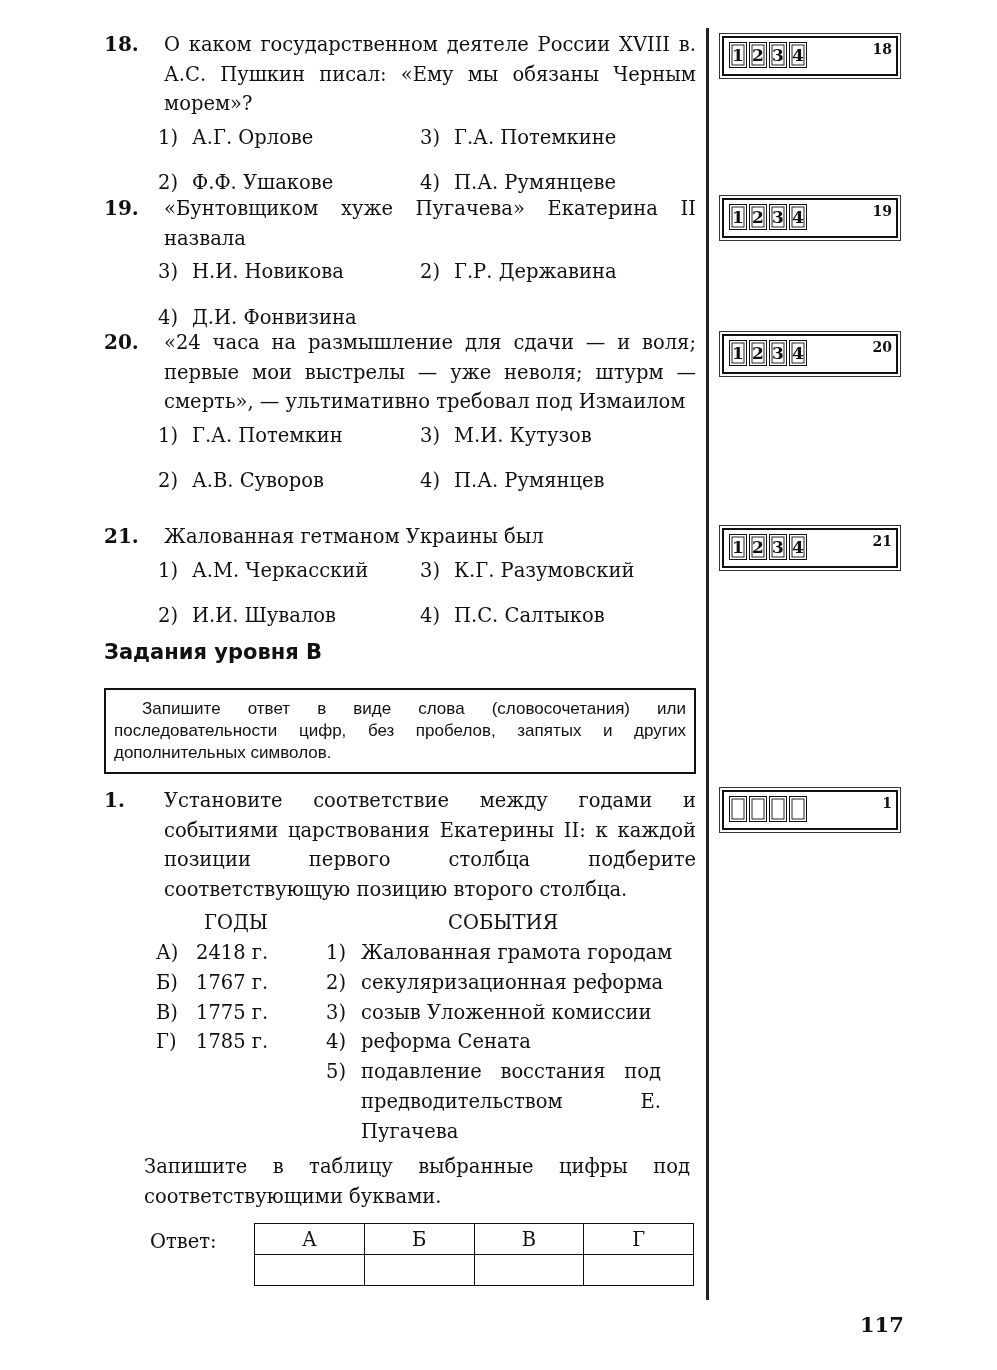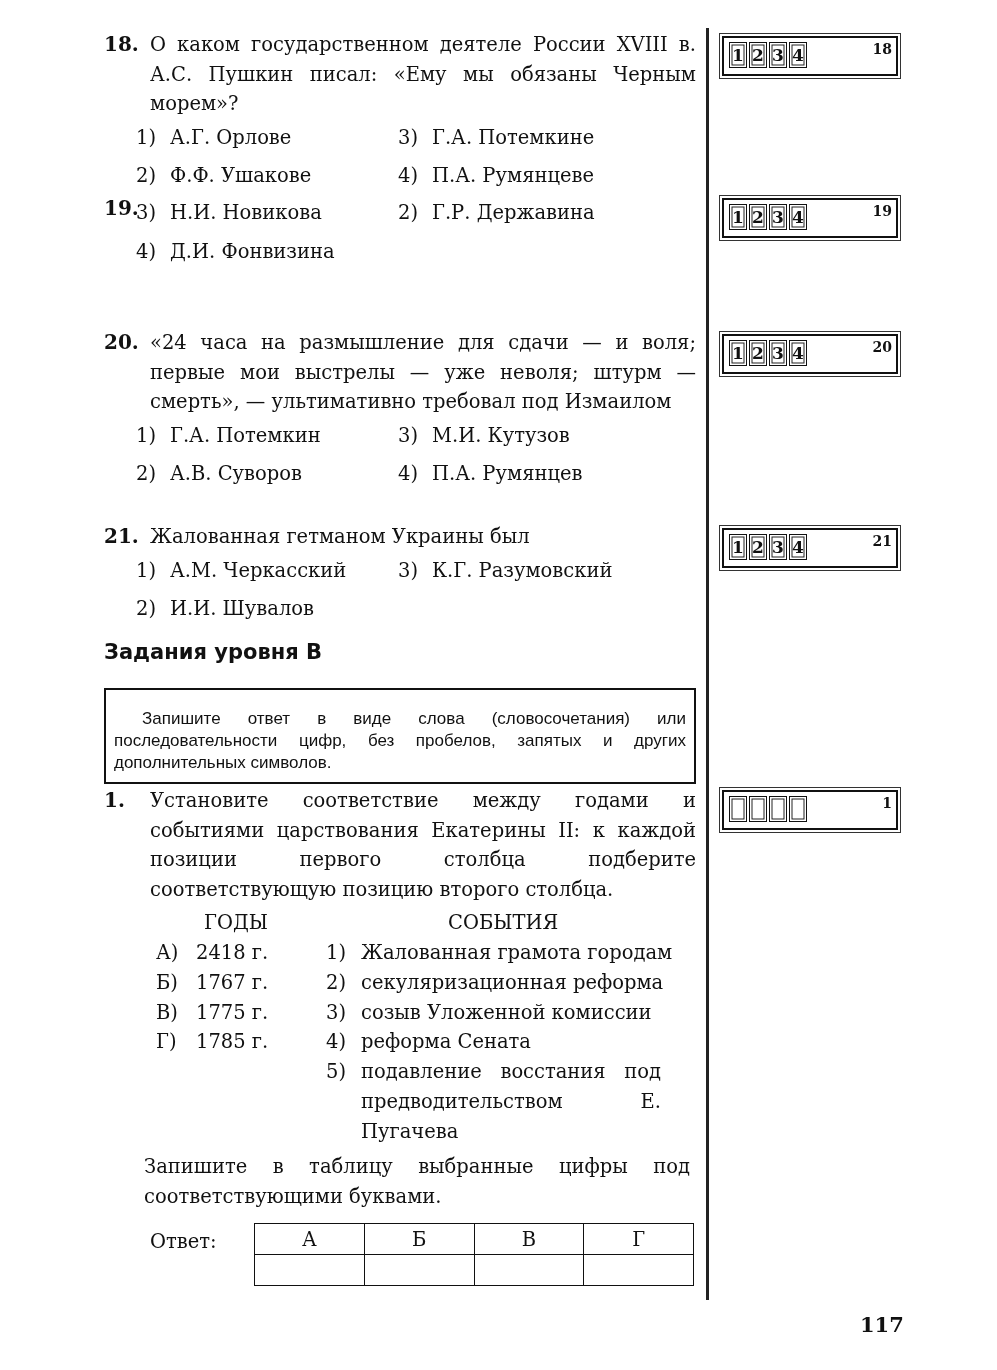--- a/index.html
+++ b/index.html
@@ -1,33 +1,33 @@
 <!DOCTYPE html>
 <html><head>
   <meta charset="utf-8">
   <style>
     html, body { margin: 0; padding: 0; background: #ffffff; }
     body { width: 997px; height: 1370px; position: relative; overflow: hidden;
            font-family: "DejaVu Serif", "Liberation Serif", serif; color: #111; }
     .q { position: absolute; left: 104px; width: 592px; font-size: 19.5px; line-height: 29.5px; }
     .qnum { position: absolute; left: 0; top: 0; font-weight: bold; font-size: 20px; }
-    .qtext { margin-left: 46px; text-align: justify; text-align-last: left; }
-    .opts { margin-left: 32px; display: grid; grid-template-columns: 262px 300px; row-gap: 9px; line-height: 29.5px; margin-top: 4px; }
+    .qtext { margin-left: 60px; text-align: justify; text-align-last: left; }
+    .opts { margin-left: 54px; display: grid; grid-template-columns: 262px 300px; row-gap: 16px; line-height: 29.5px; margin-top: 4px; }
     .opt { white-space: nowrap; }
     .opt .on { display: inline-block; width: 34px; }
     .divider { position: absolute; left: 706px; top: 28px; width: 3px; height: 1272px; background: #222; }
     .ansbox { position: absolute; left: 722px; width: 172px; height: 36px; border: 2px solid #111;
               box-shadow: 0 0 0 2px #fff, 0 0 0 3px #333; }
     .ansbox .cells { position: absolute; left: 5px; top: 4px; display: flex; gap: 2px; }
     .ansbox .cell { width: 16px; height: 24px; border: 1.5px solid #111; box-shadow: inset 0 0 0 1.5px #fff, inset 0 0 0 2.5px #222;
                     font-size: 17px; font-weight: bold; text-align: center; line-height: 24px; }
     .ansbox .num { position: absolute; right: 4px; top: 3px; font-size: 14px; font-weight: bold; }
     .section-title { position: absolute; left: 104px; width: 592px; top: 640px; text-align: left;
                      font-family: "DejaVu Sans", "Liberation Sans", sans-serif; font-weight: bold; font-size: 21px; }
-    .instr { position: absolute; left: 104px; top: 688px; width: 572px; border: 2px solid #111; padding: 18px 8px 8px 8px;
+    .instr { position: absolute; left: 104px; top: 688px; width: 572px; border: 2px solid #111; padding: 8px 8px 8px 8px;
              font-family: "Liberation Sans", "DejaVu Sans", sans-serif; font-size: 17px; line-height: 22px; text-align: justify; text-indent: 28px; }
     .match { position: absolute; left: 150px; top: 908px; width: 546px; font-size: 19.5px; line-height: 29.8px; }
     .match .hdr-years { position: absolute; left: 54px; top: 0; }
     .match .hdr-events { position: absolute; left: 298px; top: 0; }
     .years { position: absolute; left: 6px; top: 30px; }
     .years .row { white-space: nowrap; }
     .years .lt { display: inline-block; width: 40px; }
     .events { position: absolute; left: 176px; top: 30px; width: 370px; }
     .events .row { display: flex; }
     .events .en { width: 35px; flex: none; }
@@ -58,20 +58,21 @@
     <div class="cell">1</div>
     <div class="cell">2</div>
     <div class="cell">3</div>
     <div class="cell">4</div>
   </div>
   <div class="num">18</div>
 </div>
 
 <div class="q" style="top:194px;">
   <div class="qnum">19.</div>
+  <div class="qtext">«Бунтовщиком хуже Пугачева» Екатерина II назвала</div>
   <div class="opts">
     <div class="opt"><span class="on">3)</span><span>Н.И. Новикова</span></div>
     <div class="opt"><span class="on">2)</span><span>Г.Р. Державина</span></div>
     <div class="opt"><span class="on">4)</span><span>Д.И. Фонвизина</span></div>
   </div>
 </div>
 <div class="ansbox" style="top:198px;">
   <div class="cells">
     <div class="cell">1</div>
     <div class="cell">2</div>
@@ -101,20 +102,21 @@
   <div class="num">20</div>
 </div>
 
 <div class="q" style="top:522px;">
   <div class="qnum">21.</div>
   <div class="qtext">Жалованная гетманом Украины был</div>
   <div class="opts">
     <div class="opt"><span class="on">1)</span><span>А.М. Черкасский</span></div>
     <div class="opt"><span class="on">3)</span><span>К.Г. Разумовский</span></div>
     <div class="opt"><span class="on">2)</span><span>И.И. Шувалов</span></div>
+    <div class="opt"><span class="on">4)</span><span>П.С. Салтыков</span></div>
   </div>
 </div>
 <div class="ansbox" style="top:528px;">
   <div class="cells">
     <div class="cell">1</div>
     <div class="cell">2</div>
     <div class="cell">3</div>
     <div class="cell">4</div>
   </div>
   <div class="num">21</div>

